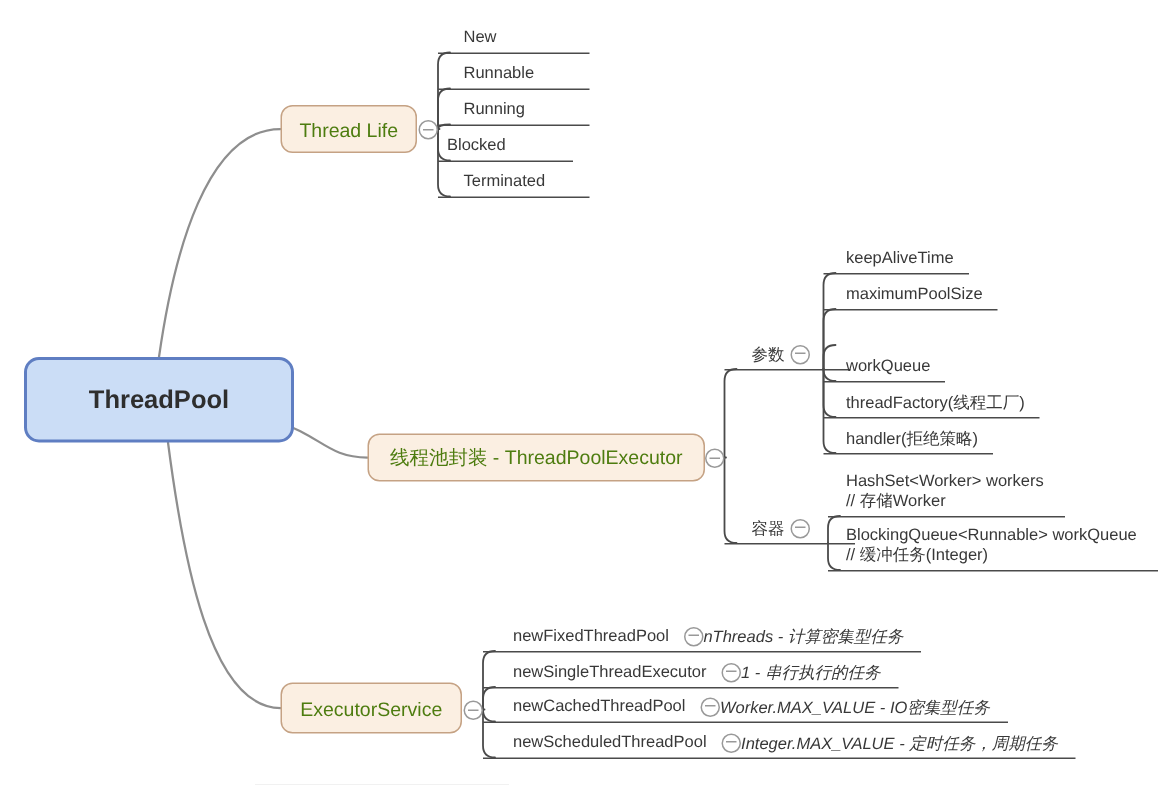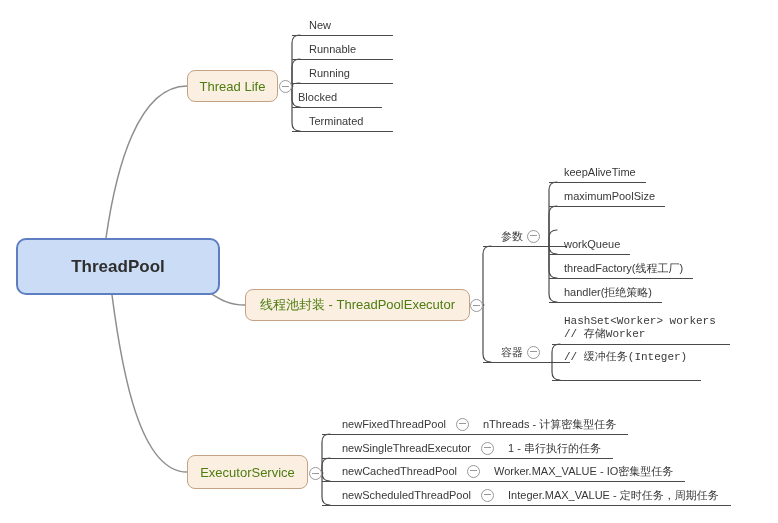--- a/index.html
+++ b/index.html
@@ -24,34 +24,34 @@
     background:var(--root-fill);border:2px solid var(--root-border);
     border-radius:10px;font-size:17px;font-weight:bold;color:#2e2e2e;
   }
   .uline{
     position:absolute;display:flex;align-items:center;height:20px;
     border-bottom:1.2px solid var(--outline);font-size:11px;white-space:nowrap;text-align:right;
   }
   .uline .t{display:inline-block;}
   .two{
     position:absolute;height:29px;border-bottom:1.2px solid var(--outline);
-    font-size:11px;line-height:13px;white-space:nowrap;padding-top:1px;font-family:Liberation Mono, monospace;
+    font-size:11px;line-height:13px;white-space:nowrap;padding-top:1px;
   }
   .two .line{display:block;}
   .collapse{
     width:11px;height:11px;border:1px solid var(--collapse);border-radius:50%;
     background:#fff;position:relative;flex:0 0 auto;display:inline-block;
   }
   .collapse::after{
     content:"";position:absolute;left:2px;right:2px;top:4.5px;height:1px;
     background:var(--collapse);
   }
   .collapse.abs{position:absolute;}
   .row .collapse{margin-left:10px;}
-  .row .desc{margin-left:14px;}
+  .row .desc{font-style:italic;}
   .lbl-circle{margin-left:4px;}
 </style>
 </head>
 <body>
 
 <div id="canvas">
   <svg id="connector-svg" viewBox="0 0 778 523" xmlns="http://www.w3.org/2000/svg">
       <path d="M 106 238 C 116 168 138 86 187 86" fill="none" stroke-linecap="round" stroke-width="1.5" style="stroke: var(--connector);"></path>
       <path d="M 184 281 C 214 290 218 305 245 305" fill="none" stroke-linecap="round" stroke-width="1.5" style="stroke: var(--connector);"></path>
       <path d="M 112 295 C 122 372 140 472 187 472" fill="none" stroke-linecap="round" stroke-width="1.5" style="stroke: var(--connector);"></path>
@@ -72,21 +72,21 @@
       <path d="M 549 246 L 549 294 Q 549 302 557 302" fill="none" stroke-linecap="round" stroke-width="1.2" style="stroke: var(--outline);"></path>
       <path d="M 552 362 L 552 352 Q 552 344 560 344" fill="none" stroke-linecap="round" stroke-width="1.2" style="stroke: var(--outline);"></path>
       <path d="M 552 362 L 552 372 Q 552 380 560 380" fill="none" stroke-linecap="round" stroke-width="1.2" style="stroke: var(--outline);"></path>
       <path d="M 321 473 L 323 473" fill="none" stroke-linecap="round" stroke-width="1.2" style="stroke: var(--outline);"></path>
       <path d="M 322 473 L 322 442 Q 322 434 330 434" fill="none" stroke-linecap="round" stroke-width="1.2" style="stroke: var(--outline);"></path>
       <path d="M 322 473 L 322 466 Q 322 458 330 458" fill="none" stroke-linecap="round" stroke-width="1.2" style="stroke: var(--outline);"></path>
       <path d="M 322 473 L 322 473 Q 322 481 330 481" fill="none" stroke-linecap="round" stroke-width="1.2" style="stroke: var(--outline);"></path>
       <path d="M 322 473 L 322 497 Q 322 505 330 505" fill="none" stroke-linecap="round" stroke-width="1.2" style="stroke: var(--outline);"></path>
     </svg>
 
-  <div class="node box root" style="left:16px;top:238px;width:204px;height:57px">
+  <div class="node box root" style="left:16px;top:238px;width:180px;height:57px">
     <span>ThreadPool</span>
   </div>
 
   <div class="node box" style="left:187px;top:70px;width:91px;height:32px">
     <span>Thread Life</span>
   </div>
   <span class="collapse abs" style="left:279px;top:80px"></span>
 
   <div class="uline" style="left:292px;top:15px;min-width:72px;padding:0 12px 0 17px">
     <span class="t">New</span>
@@ -131,20 +131,21 @@
 
   <div class="uline" style="left:483px;top:342px;width:69px;padding-left:18px">
     <span class="t">容器</span>
     <span class="collapse lbl-circle"></span>
   </div>
   <div class="two" style="left:552px;top:315px;padding:0 14px 0 12px">
     <span class="line">HashSet&lt;Worker&gt; workers</span>
     <span class="line">// 存储Worker</span>
   </div>
   <div class="two" style="left:552px;top:351px;padding:0 14px 0 12px">
+    <span class="line">BlockingQueue&lt;Runnable&gt; workQueue</span>
     <span class="line">// 缓冲任务(Integer)</span>
   </div>
 
   <div class="node box" style="left:187px;top:455px;width:121px;height:34px">
     <span>ExecutorService</span>
   </div>
   <span class="collapse abs" style="left:309px;top:467px"></span>
 
   <div class="uline row" style="left:322px;top:414px;padding:0 12px 0 20px">
     <span class="t">newFixedThreadPool</span>

